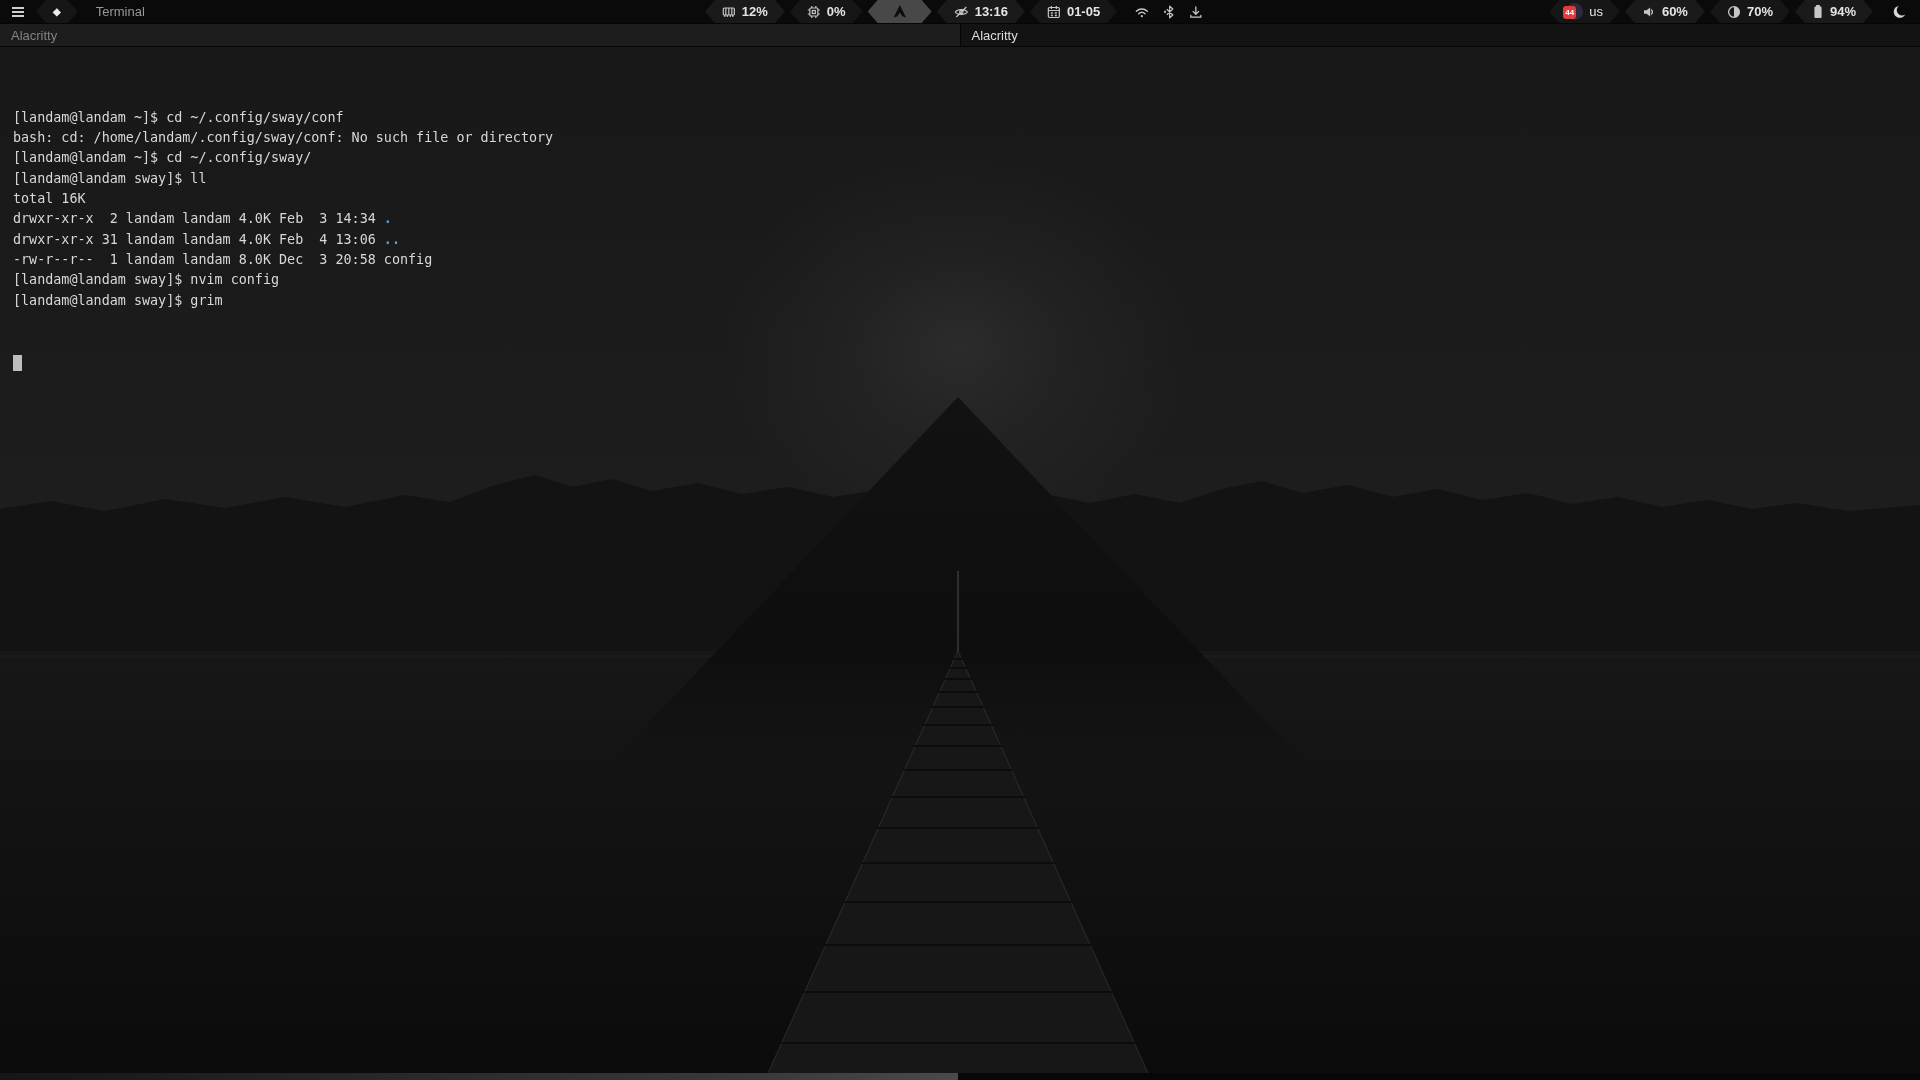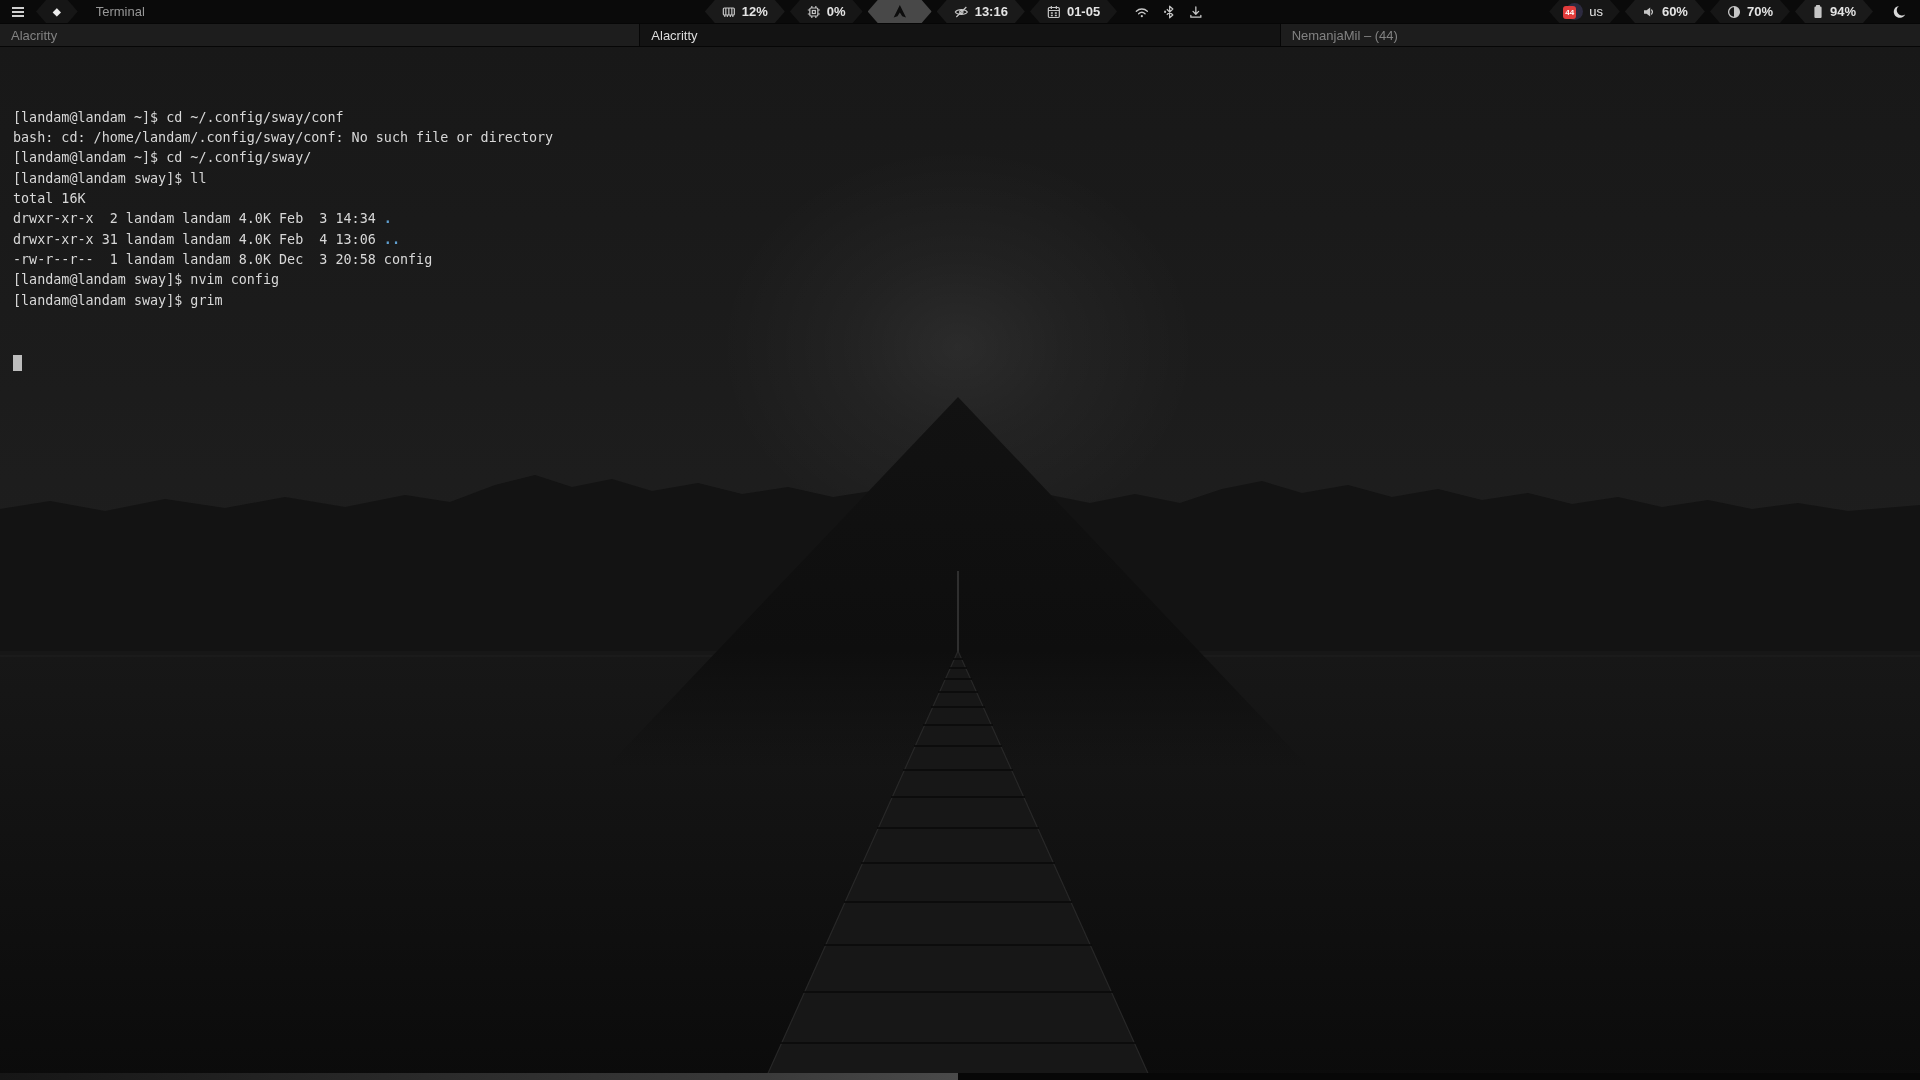--- a/index.html
+++ b/index.html
@@ -175,23 +175,20 @@
     </span>
   </div>
 </div>
 
 <div class="tabbar">
   <div class="tab">
     <span>Alacritty</span>
   </div>
   <div class="tab active">
     <span>Alacritty</span>
-  </div>
-  <div class="tab">
-    <span>NemanjaMil – (44)</span>
   </div>
 </div>
 
 <div class="desktop">
 
   <svg class="wallpaper" viewBox="0 0 1920 1033" preserveAspectRatio="none" width="1920" height="1033">
     <defs>
       <linearGradient id="skyGrad" x1="0" y1="0" x2="0" y2="1">
         <stop offset="0" stop-color="#181818"></stop>
         <stop offset="1" stop-color="#1f1f1f"></stop>

